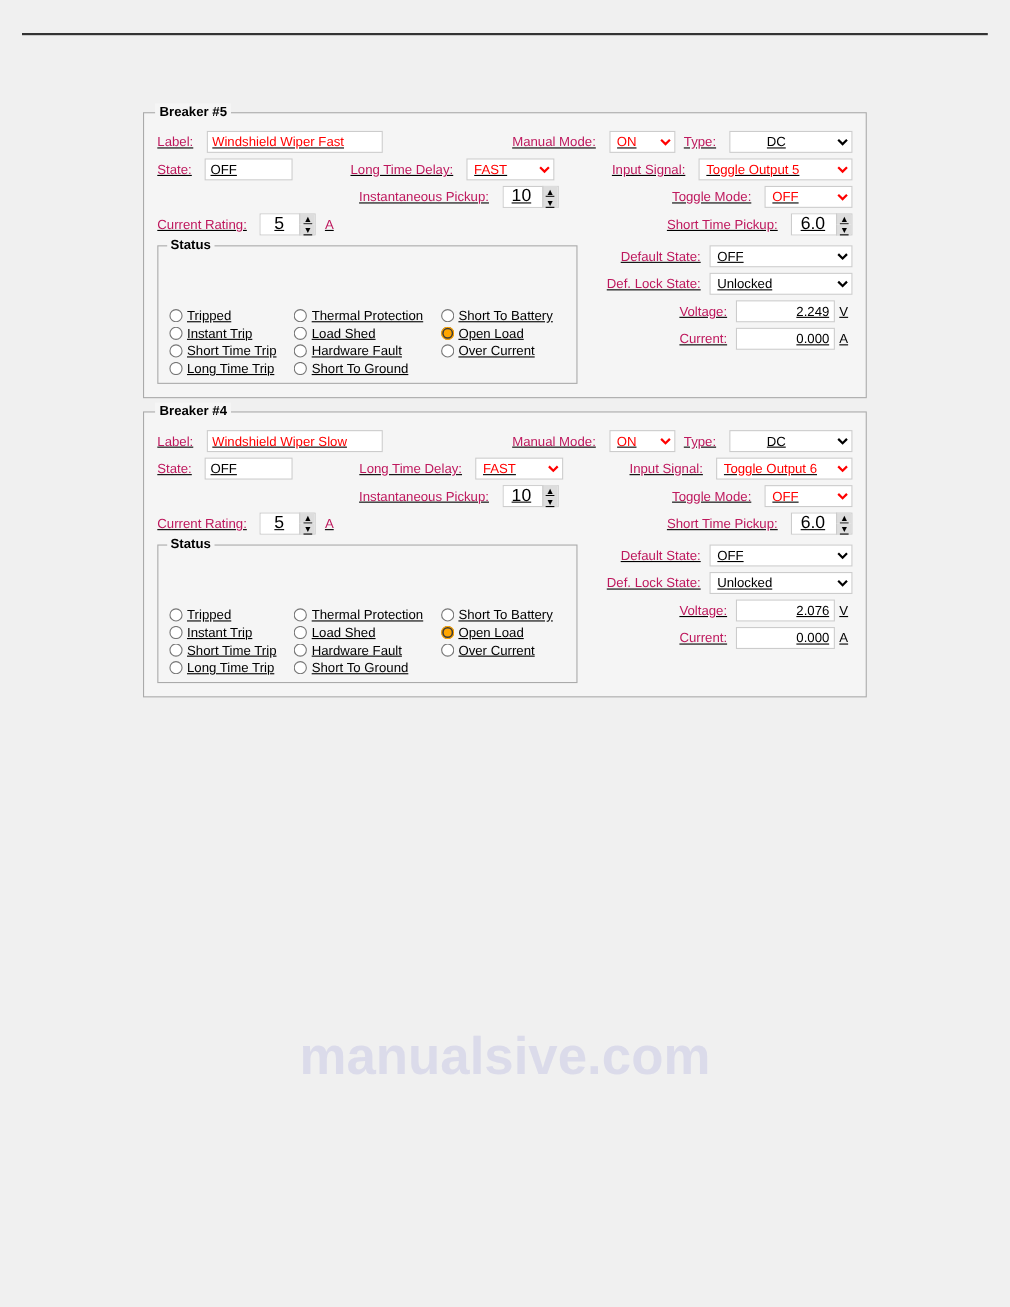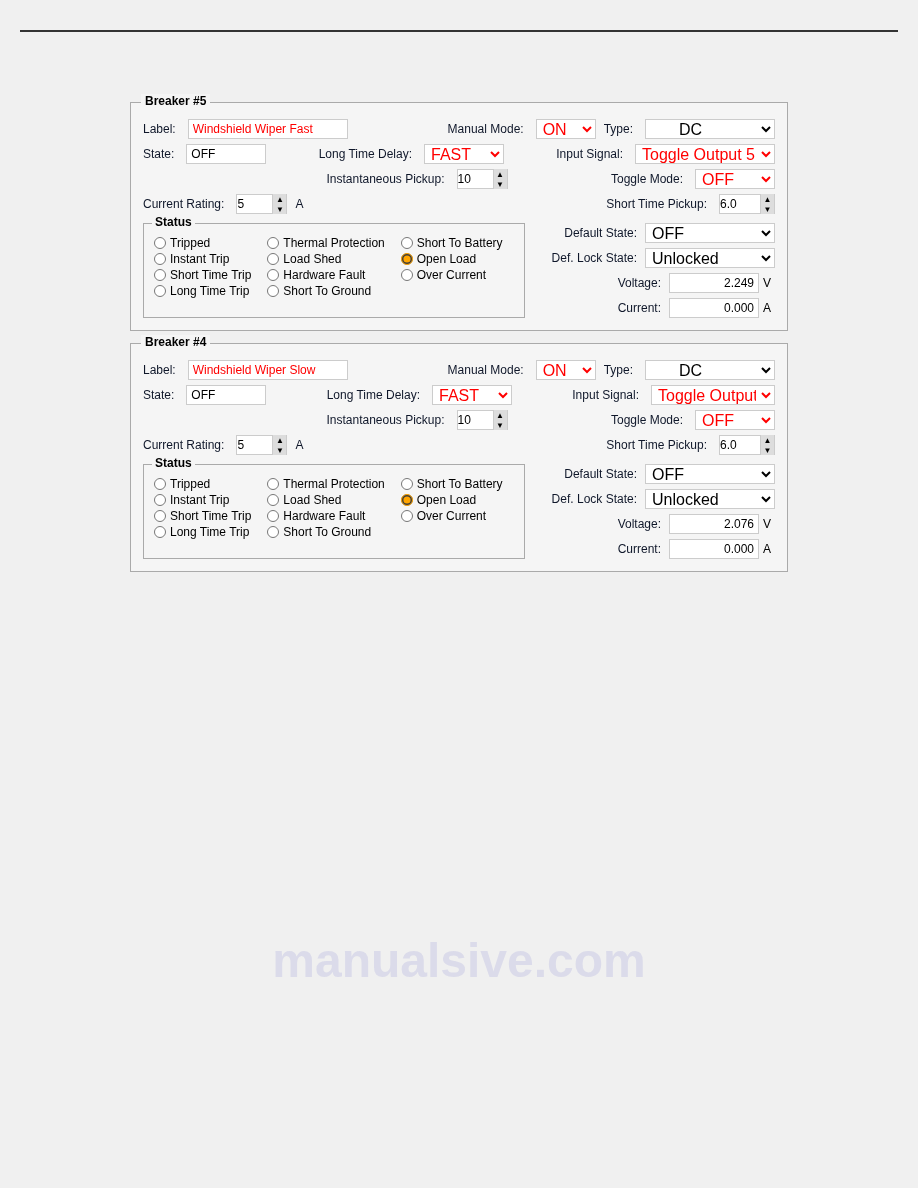--- a/index.html
+++ b/index.html
@@ -31,21 +31,21 @@
       position: absolute;
       top: -9px;
       left: 10px;
       background: #f5f5f5;
       padding: 0 4px;
       font-size: 12px;
       font-weight: bold;
       color: #000;
     }
     .label-text {
-      color: #0f172a;
+      color: #be185d;
       margin-right: 4px;
       white-space: nowrap;
     }
     .input-red {
       border: 1px solid #ccc;
       background: #fff;
       color: red;
       padding: 1px 4px;
       height: 20px;
       font-size: 12px;
@@ -57,44 +57,44 @@
       color: #000;
       padding: 1px 4px;
       height: 20px;
       font-size: 12px;
       width: 80px;
     }
     select.dropdown {
       border: 1px solid #ccc;
       background: #fff;
       height: 20px;
-      font-size: 16px;
+      font-size: 12px;
       padding: 0 2px;
     }
     select.dropdown-wide {
-      width: 130px;
+      width: 112px;
       padding-left: 29px;
     }
     select.dropdown-med {
       width: 80px;
     }
     .spinner-container {
       display: flex;
       align-items: center;
       border: 1px solid #ccc;
       background: #fff;
       height: 20px;
     }
     .spinner-input {
       border: none;
       outline: none;
       width: 35px;
       height: 18px;
-      font-size: 12px;
-      text-align: left;
+      font-size: 16px;
+      text-align: center;
       padding-right: 2px;
     }
     .spinner-buttons {
       display: flex;
       flex-direction: column;
       height: 20px;
     }
     .spinner-btn {
       background: #ddd;
       border: none;
@@ -121,20 +121,21 @@
       left: 8px;
       background: #f5f5f5;
       padding: 0 3px;
       font-size: 12px;
       font-weight: bold;
     }
     .radio-group {
       display: flex;
       flex-direction: column;
       gap: 2px;
+      margin-top: 44px;
     }
     .radio-item {
       display: flex;
       align-items: center;
       gap: 4px;
     }
     .radio-item input[type=radio] {
       margin: 0;
       width: 12px;
       height: 12px;
@@ -171,20 +172,21 @@
       left: 50%;
       transform: translateX(-50%);
       color: rgba(100,100,200,0.15);
       font-size: 48px;
       font-weight: bold;
       pointer-events: none;
       white-space: nowrap;
     }
     .main-content {
       padding: 40px 110px 0 110px;
+      text-decoration: underline;
     }
     .flex-row {
       display: flex;
       align-items: center;
       gap: 8px;
       margin-bottom: 5px;
     }
     .spacer { flex: 1; }
     select[style*="red"], .red-select {
       color: red;

